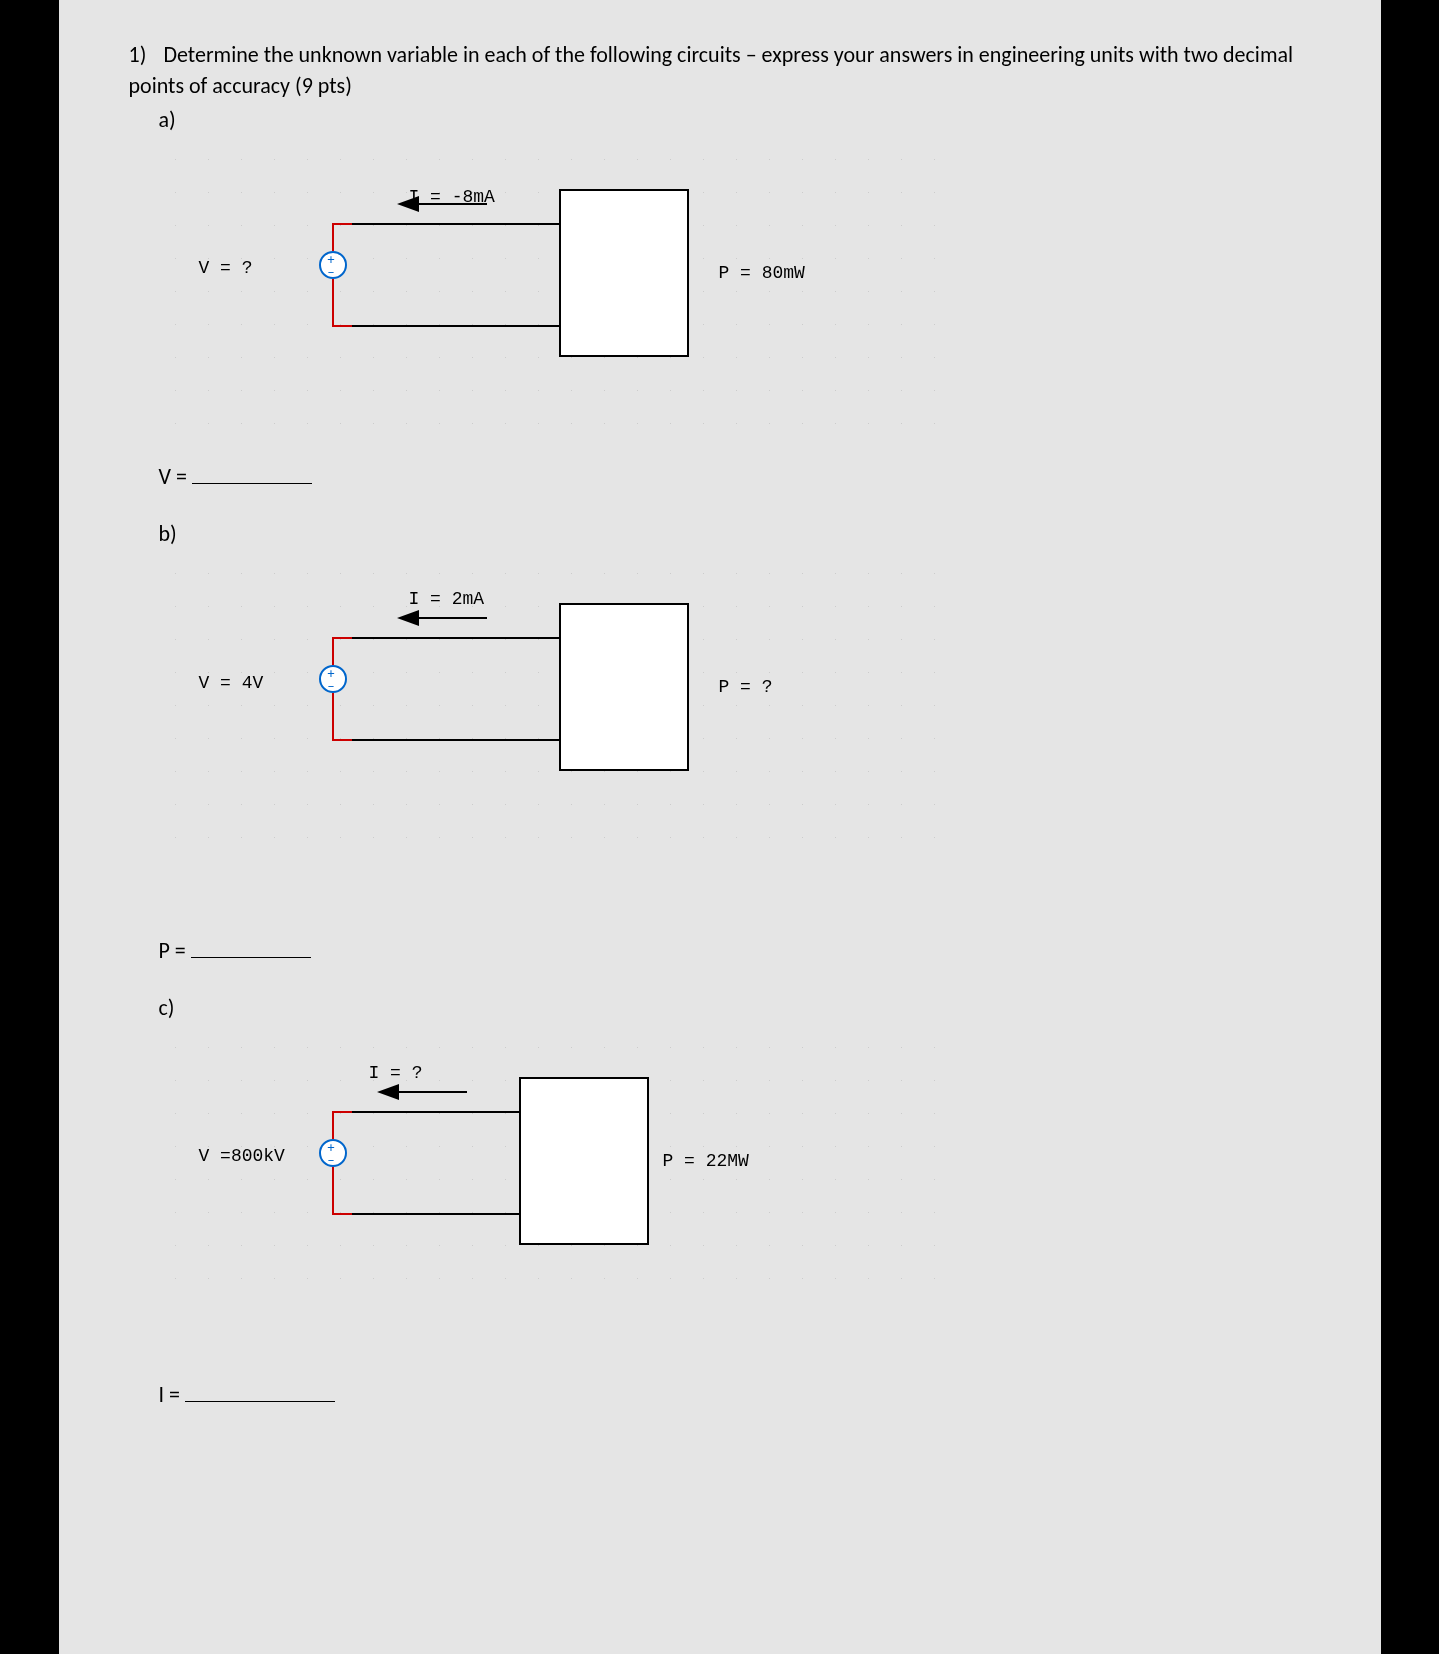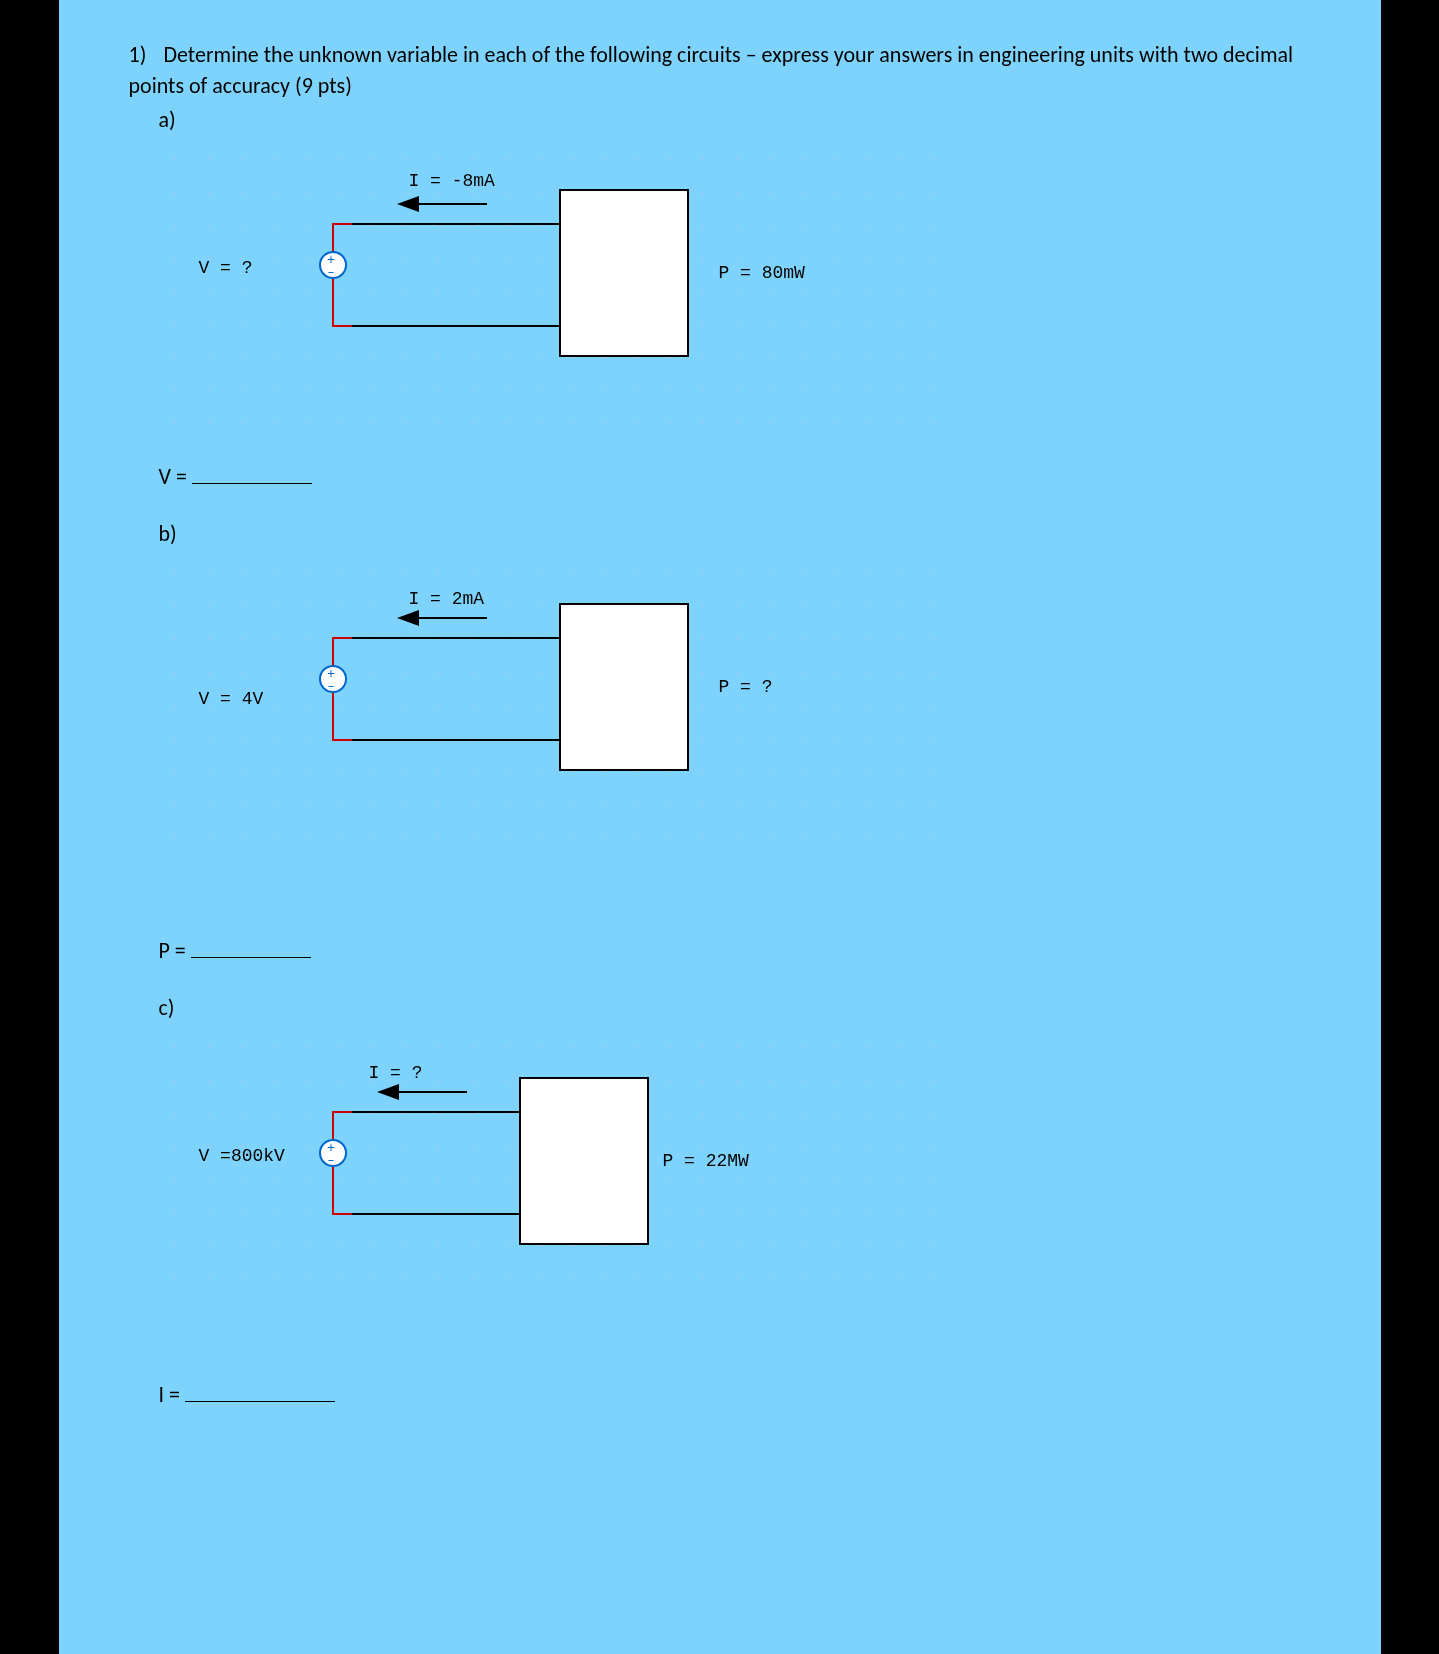--- a/index.html
+++ b/index.html
@@ -4,21 +4,21 @@
   <style>
     * { box-sizing: border-box; margin: 0; padding: 0; }
     body {
       background: #000;
       font-family: 'Calibri', 'Segoe UI', sans-serif;
       display: flex;
       justify-content: center;
       padding: 0;
     }
     .page {
-      background: #7dd3fc;
+      background: #e5e5e5;
       width: 1322px;
       min-height: 1654px;
       padding: 40px 70px;
       position: relative;
     }
     .question-text {
       font-size: 22px;
       line-height: 1.4;
       margin-bottom: 4px;
     }
@@ -129,21 +129,21 @@
     <div class="wire-h" style="left:193px; top:80px; width:250px;"></div>
     <div class="wire-h" style="left:193px; top:182px; width:250px;"></div>
     <div class="wire-v" style="left:443px; top:46px; height:36px;"></div>
     <div class="wire-v" style="left:443px; top:182px; height:32px;"></div>
 
     <div class="load" style="left:400px; top:46px; width:130px; height:168px;"></div>
 
     <div class="arrow-left" style="left:238px; top:53px;"></div>
     <div class="arrow-tail" style="left:258px; top:60px; width:70px;"></div>
 
-    <div class="clabel" style="left:250px; top:28px;">I = -8mA</div>
+    <div class="clabel" style="left:250px; top:44px;">I = -8mA</div>
     <div class="clabel" style="left:40px; top:115px;">V = ?</div>
     <div class="clabel" style="left:560px; top:120px;">P = 80mW</div>
   </div>
   <div class="answer-line">
     <span>V =</span>
     <span class="blank"></span>
   </div>
 
   <div class="sub-label">b)</div>
   <div class="circuit-block">
@@ -153,21 +153,21 @@
     <div class="wire-red-h" style="left:173px; top:80px; width:20px;"></div>
     <div class="wire-red-h" style="left:173px; top:182px; width:20px;"></div>
     <div class="wire-h" style="left:193px; top:80px; width:250px;"></div>
     <div class="wire-h" style="left:193px; top:182px; width:250px;"></div>
     <div class="wire-v" style="left:443px; top:46px; height:36px;"></div>
     <div class="wire-v" style="left:443px; top:182px; height:32px;"></div>
     <div class="load" style="left:400px; top:46px; width:130px; height:168px;"></div>
     <div class="arrow-left" style="left:238px; top:53px;"></div>
     <div class="arrow-tail" style="left:258px; top:60px; width:70px;"></div>
     <div class="clabel" style="left:250px; top:32px;">I = 2mA</div>
-    <div class="clabel" style="left:40px; top:132px;">V = 4V</div>
+    <div class="clabel" style="left:40px; top:116px;">V = 4V</div>
     <div class="clabel" style="left:560px; top:120px;">P = ?</div>
   </div>
   <div class="answer-line" style="margin-top:80px;">
     <span>P =</span>
     <span class="blank"></span>
   </div>
 
   <div class="sub-label">c)</div>
   <div class="circuit-block short">
     <div class="source" style="left:160px; top:108px;"></div>

